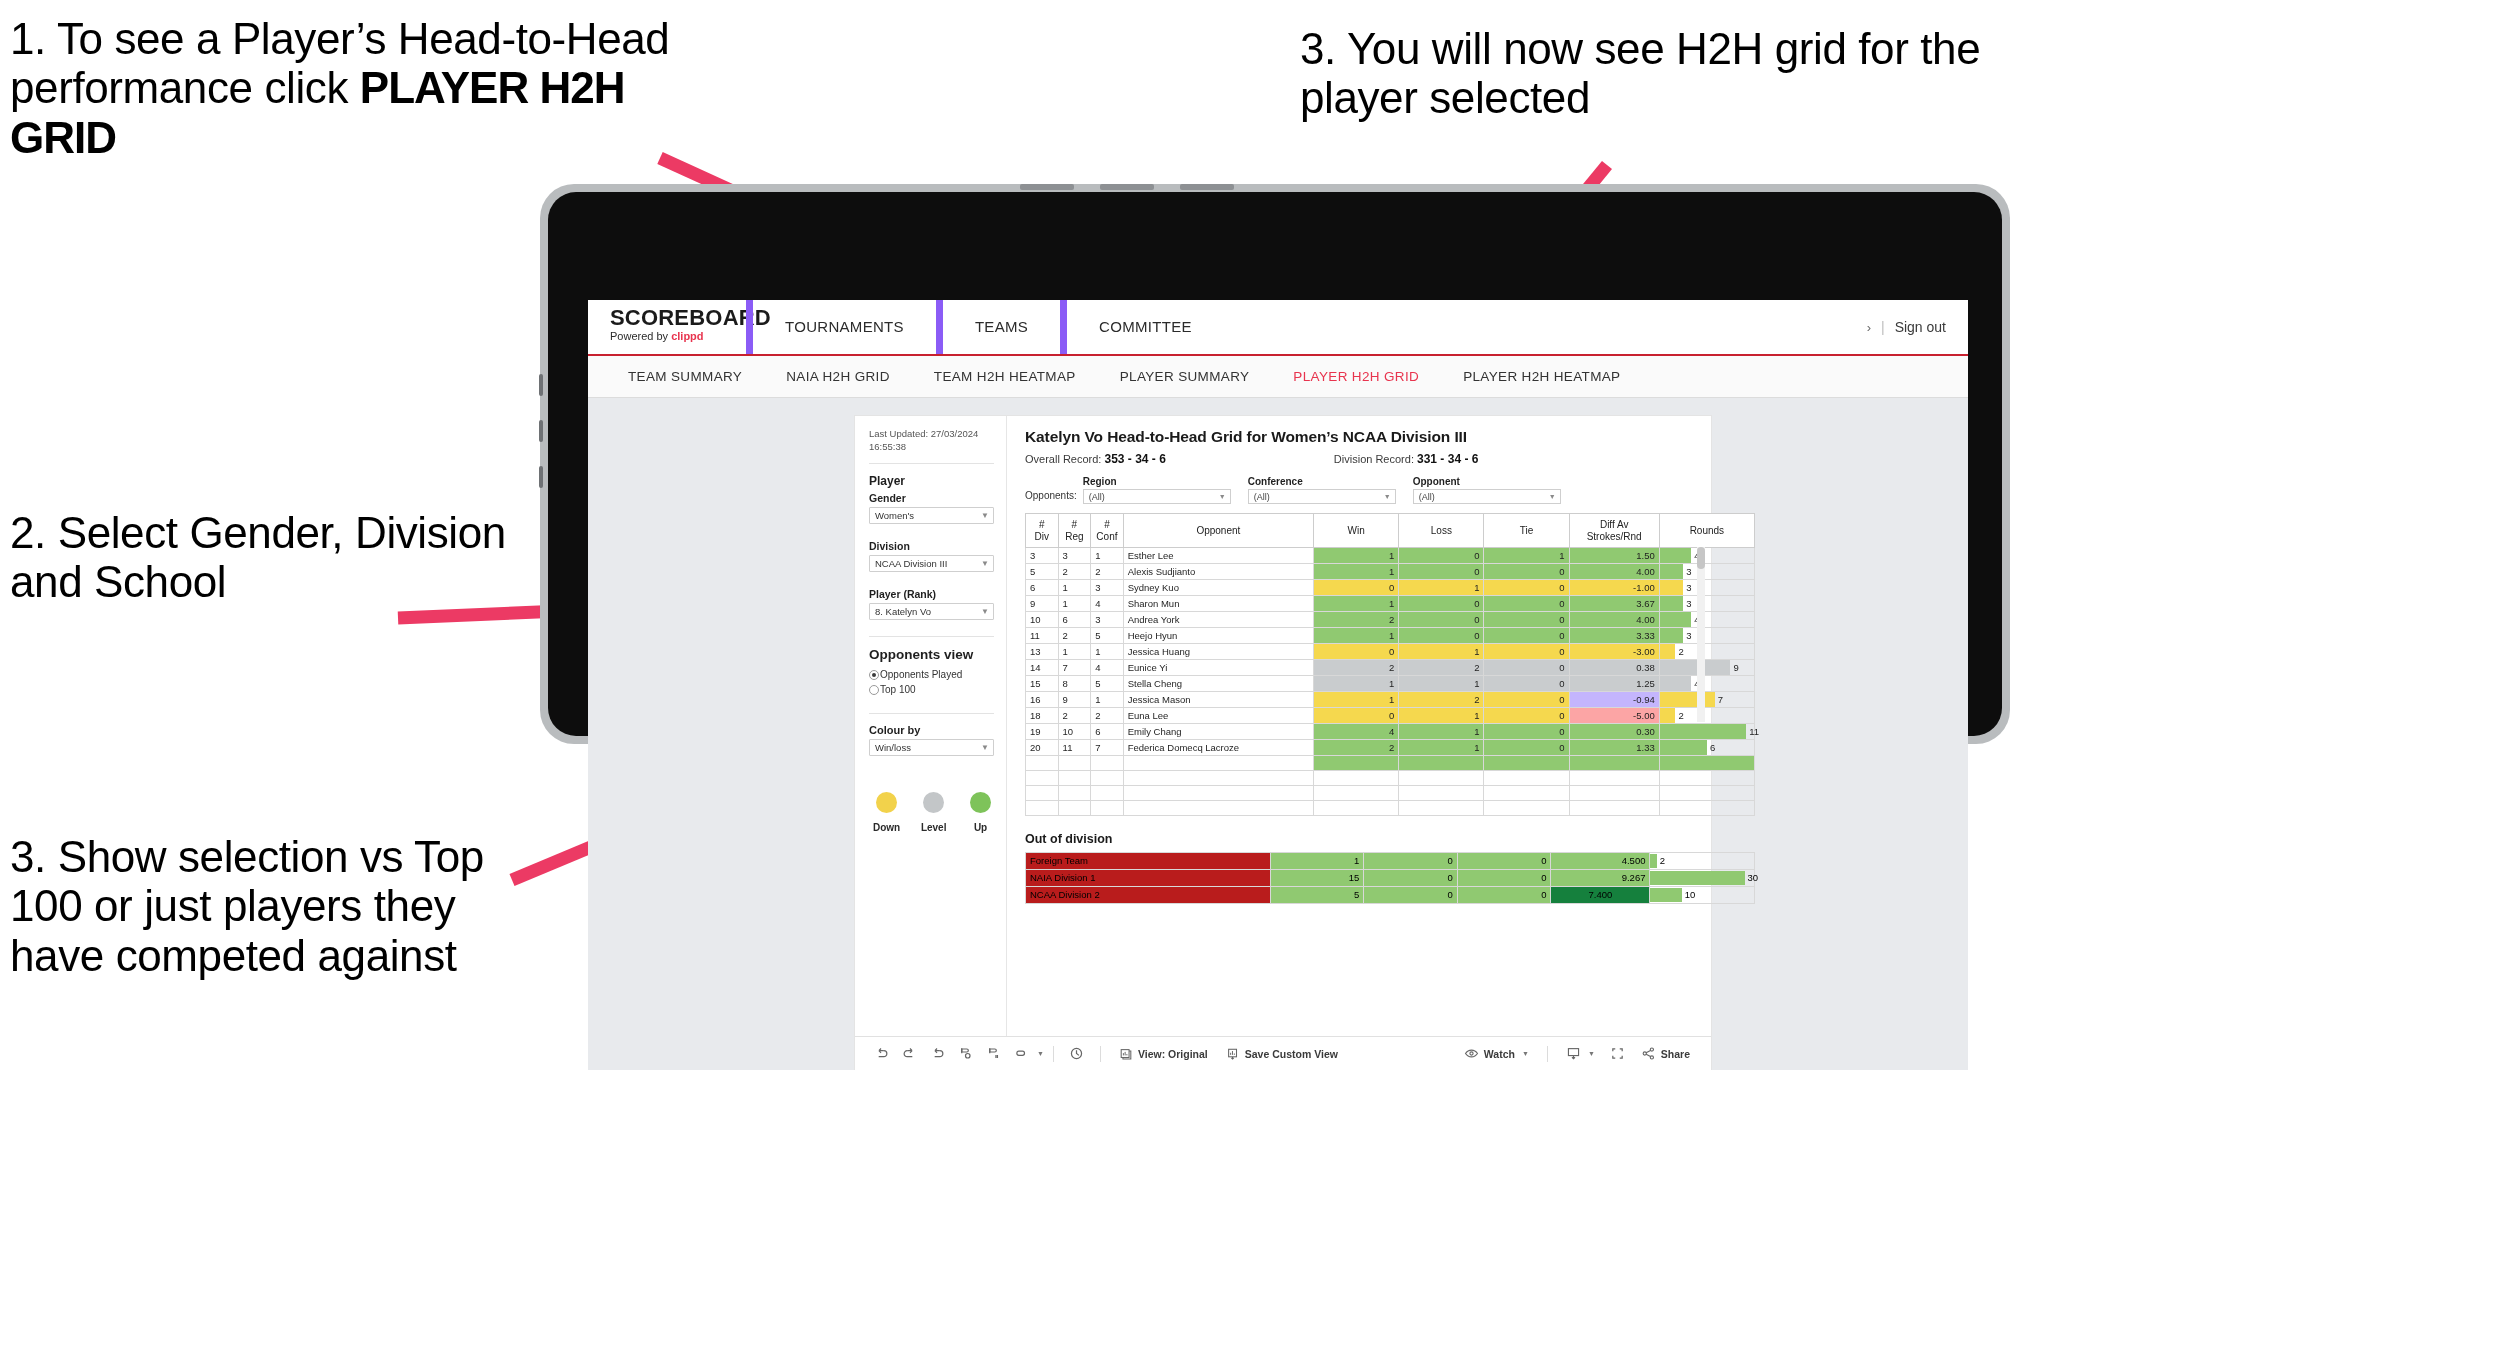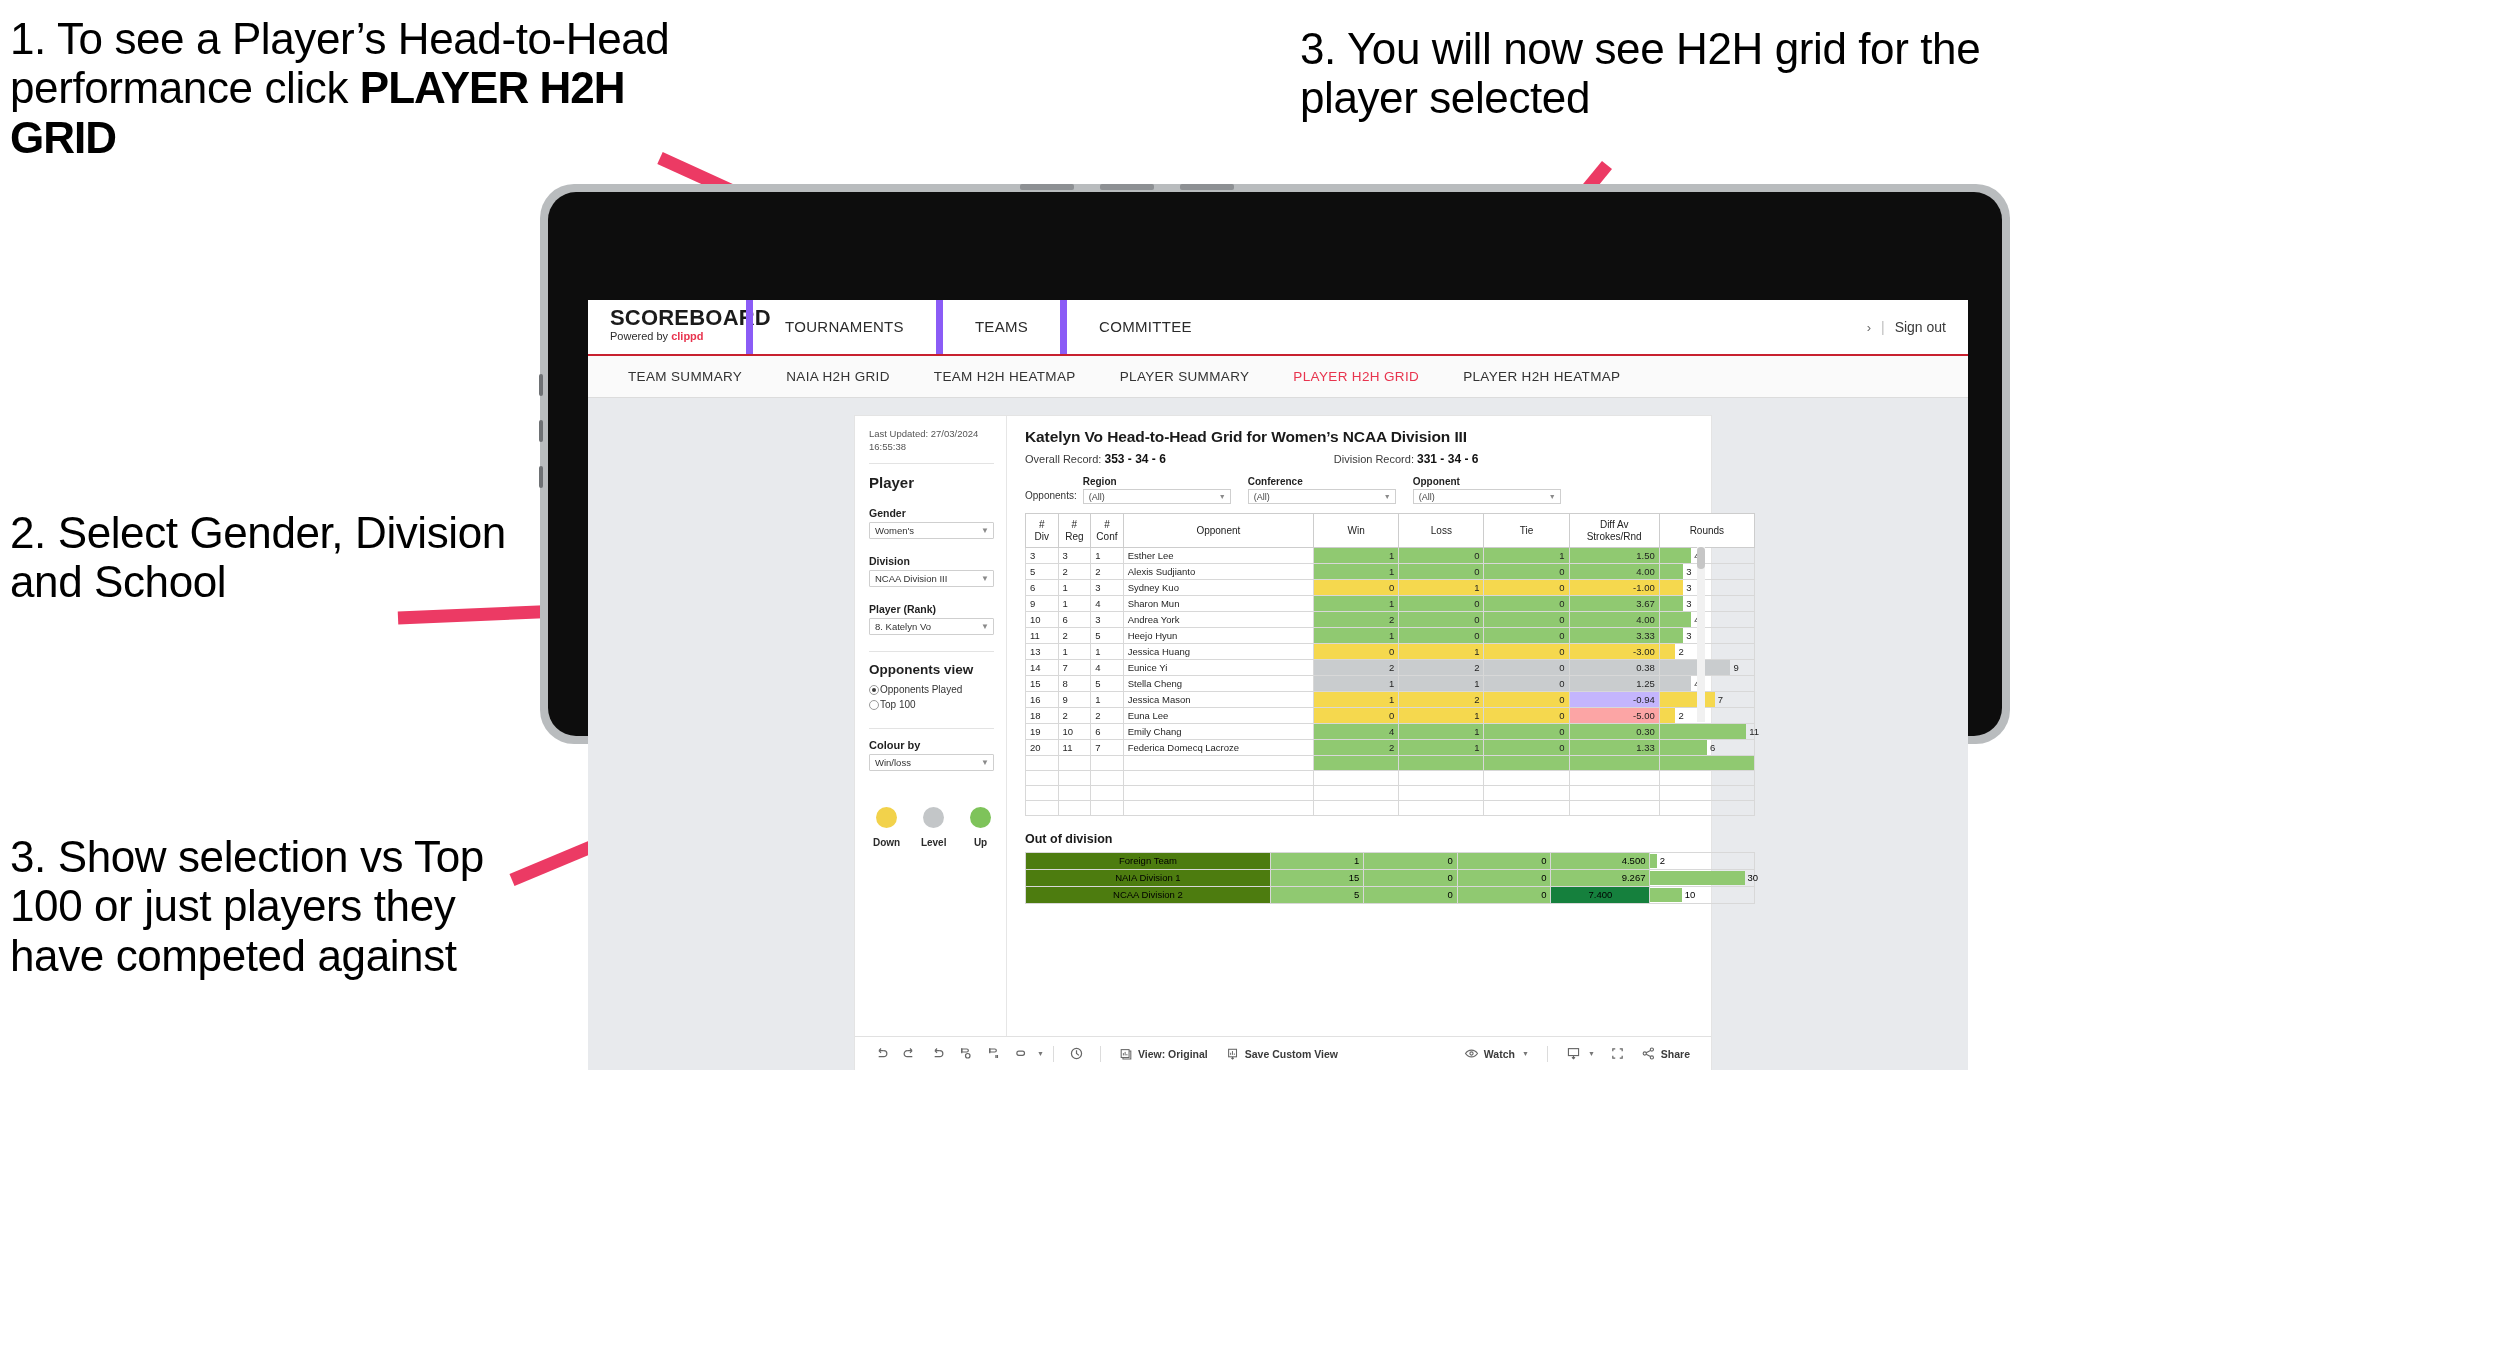--- a/index.html
+++ b/index.html
@@ -121,21 +121,21 @@
 
   
   .rail {
     width: 152px; flex: 0 0 152px;
     padding: 12px 12px 0 14px;
     border-right: 1px solid #e6e6e6;
     background: #fff;
   }
   .rail-updated { font-size: 9.5px; color: #555; line-height: 1.35; }
   .rail-hr { border: none; border-top: 1px solid #e3e3e3; margin: 9px 0 10px 0; }
-  .rail-h { font-size: 15px; font-weight: bold; color: #1f1f1f; margin-bottom: 16px; }
+  .rail-h { font-size: 12px; font-weight: bold; color: #1f1f1f; margin-bottom: 4px; }
   .rail-h.small { font-size: 13.5px; }
   .field-label { font-size: 10.5px; font-weight: bold; color: #1f1f1f; margin-bottom: 3px; }
   .select {
     height: 17px; border: 1px solid #cfcfcf; background: #fff;
     font-size: 9.5px; color: #333;
     display: flex; align-items: center; justify-content: space-between;
     padding: 0 4px 0 5px; margin-bottom: 16px; border-radius: 1px;
   }
   .select .caret { font-size: 8px; color: #8a8a8a; }
   .radio-row { display: flex; align-items: flex-end; gap: 1px; margin-bottom: 4px; }
@@ -195,21 +195,21 @@
 
   .scroll-track {
     position: absolute; right: -10px; top: 34px; width: 8px; height: 175px;
     background: #f1f1f1;
   }
   .scroll-thumb { position: absolute; left: 0; top: 0; width: 8px; height: 22px; background: #c6c6c6; border-radius: 4px; }
 
   .ood-title { font-size: 12.5px; font-weight: bold; color: #1a1a1a; margin: 16px 0 6px 0; }
   table.ood { border-collapse: collapse; width: 730px; table-layout: fixed; font-size: 9.5px; }
   table.ood td { border: 1px solid #d8d8d8; height: 16px; padding: 1px 4px; line-height: 14px; }
-  .ood-name { width: 178px; text-align: center; background: #4d7c0f; }
+  .ood-name { width: 178px; text-align: left; background: #b91c1c; }
 
   
   .toolbar {
     height: 34px; border-top: 1px solid #e1e1e1; background: #fff;
     display: flex; align-items: center; gap: 0; padding: 0 12px;
     font-size: 10.5px; color: #4a4a4a;
   }
   .tb-ico { width: 28px; display: flex; align-items: center; justify-content: center; }
   .tb-ico svg { display: block; }
   .tb-sep { width: 1px; height: 16px; background: #dcdcdc; margin: 0 9px; }

